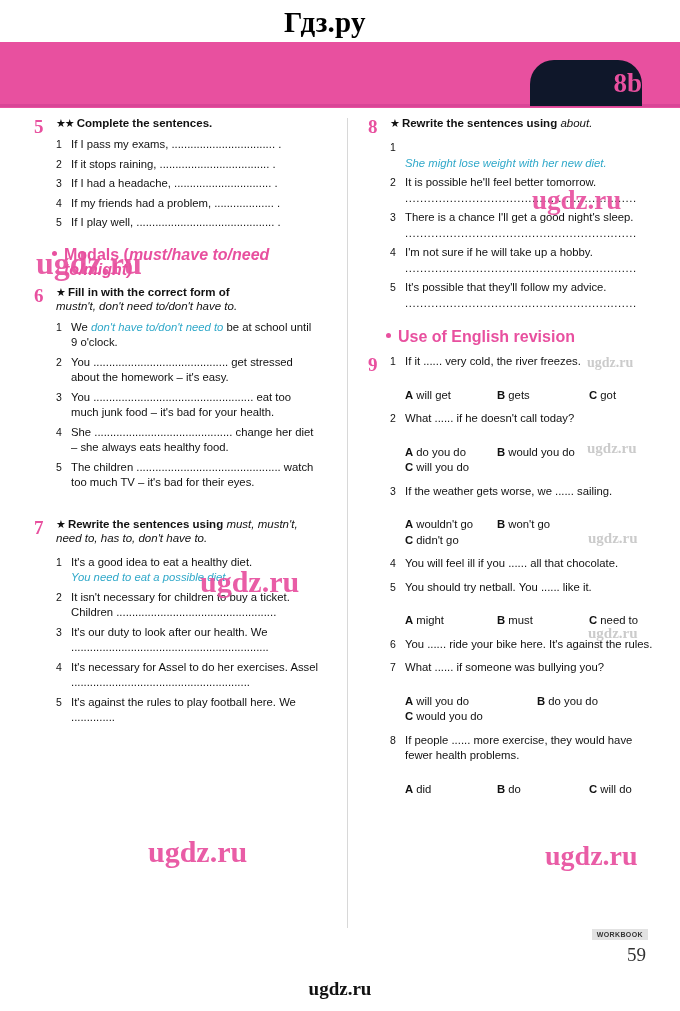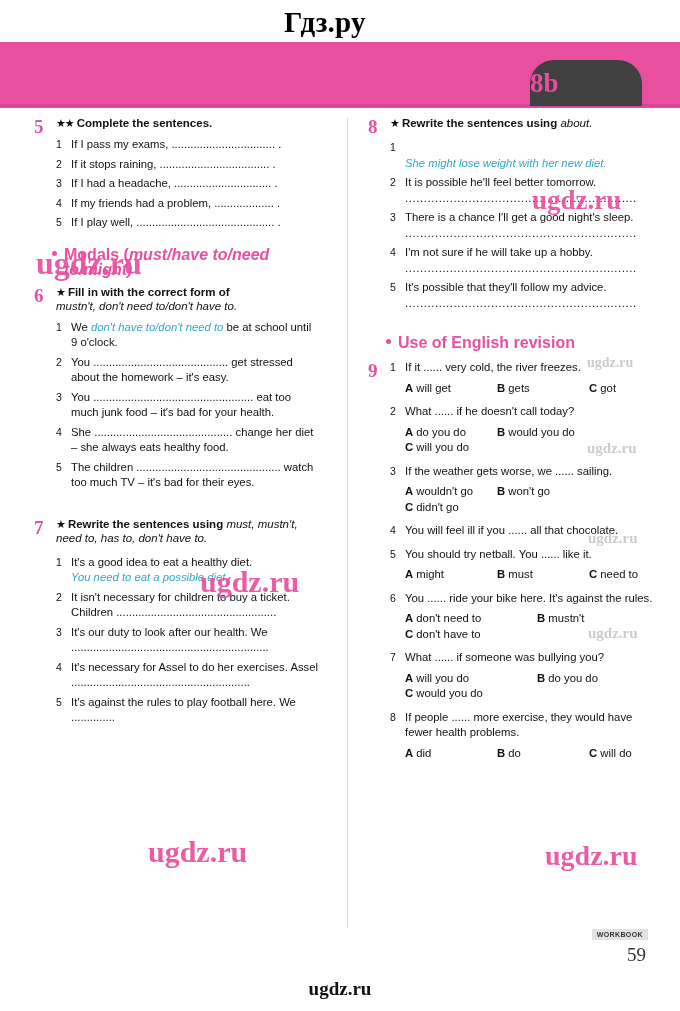--- a/index.html
+++ b/index.html
@@ -49,25 +49,25 @@
     width: 680px;
     height: 3px;
     background: #d94596;
   }
   .unit-badge {
     position: absolute;
     right: 38px;
     top: 60px;
     width: 112px;
     height: 46px;
-    background: #404040;
+    background: #0f172a;
     border-radius: 24px 24px 0 0;
     display: flex;
     align-items: center;
-    justify-content: flex-start;
+    justify-content: flex-end;
   }
   .unit-badge span {
     font-family: "Liberation Serif", serif;
     font-size: 27px;
     font-weight: bold;
     color: #e8509f;
   }
 
   
   .col {
@@ -157,21 +157,21 @@
     top: 4px;
     width: 5px;
     height: 5px;
     border-radius: 50%;
     background: #e8509f;
   }
   .bullet-head i { font-style: italic; font-weight: bold; }
 
   
   .mc {
-    margin-top: 5px;
+    margin-top: 18px;
     display: block;
     font-size: 11.3px;
     line-height: 15.5px;
   }
   .mc-row { display: block; }
   .opt-letter { font-weight: bold; }
   .opt {
     display: inline-block;
   }
   .w1 { width: 92px; }
@@ -326,21 +326,21 @@
           <span class="item-n">4</span><span>I'm not sure if he will take up a hobby.</span><br>
           <span class="dots">..............................................................</span>
         </div>
         <div class="item">
           <span class="item-n">5</span><span>It's possible that they'll follow my advice.</span><br>
           <span class="dots">..............................................................</span>
         </div>
       </div>
     </div>
 
-    <div class="bullet-head" style="margin-top:24px">
+    <div class="bullet-head" style="margin-top:18px">
       <span class="dot"></span>
       <span>Use of English revision</span>
     </div>
 
     <div class="ex">
       <div class="ex-num">9</div>
       <div class="items" style="margin-top:10px">
 
         <div class="item" style="margin-bottom:8px">
           <span class="item-n">1</span>
@@ -377,24 +377,20 @@
           <span class="item-n">5</span>
           <span>You should try netball. You ...... like it.</span>
           <span class="mc">
             <span class="opt w1"><span class="opt-letter">A</span> <span>might</span></span><span class="opt w2"><span class="opt-letter">B</span> <span>must</span></span><span class="opt"><span class="opt-letter">C</span> <span>need to</span></span>
           </span>
         </div>
 
         <div class="item" style="margin-bottom:8px">
           <span class="item-n">6</span>
           <span>You ...... ride your bike here. It's against the rules.</span>
-          <span class="mc">
-            <span class="mc-row"><span class="opt" style="width:132px"><span class="opt-letter">A</span> <span>don't need to</span></span><span class="opt"><span class="opt-letter">B</span> <span>mustn't</span></span></span>
-            <span class="mc-row"><span class="opt"><span class="opt-letter">C</span> <span>don't have to</span></span></span>
-          </span>
         </div>
 
         <div class="item" style="margin-bottom:8px">
           <span class="item-n">7</span>
           <span>What ...... if someone was bullying you?</span>
           <span class="mc">
             <span class="mc-row"><span class="opt" style="width:132px"><span class="opt-letter">A</span> <span>will you do</span></span><span class="opt"><span class="opt-letter">B</span> <span>do you do</span></span></span>
             <span class="mc-row"><span class="opt"><span class="opt-letter">C</span> <span>would you do</span></span></span>
           </span>
         </div>

